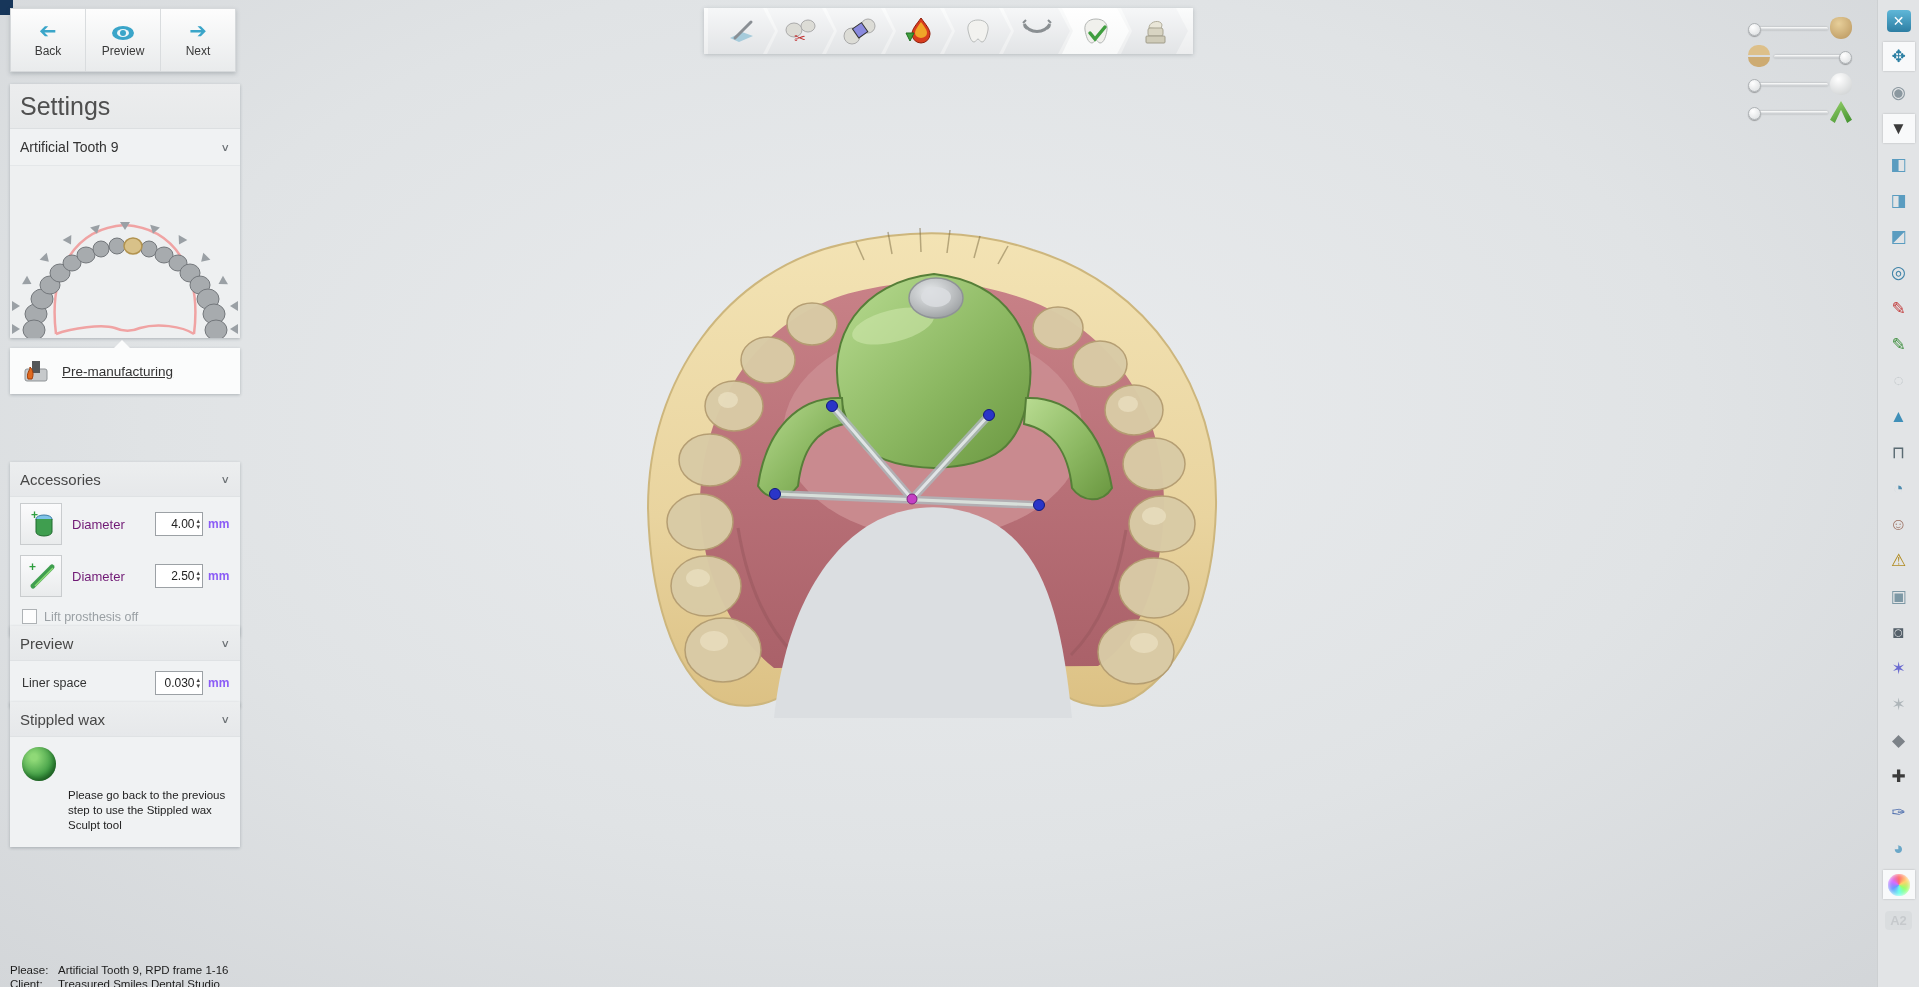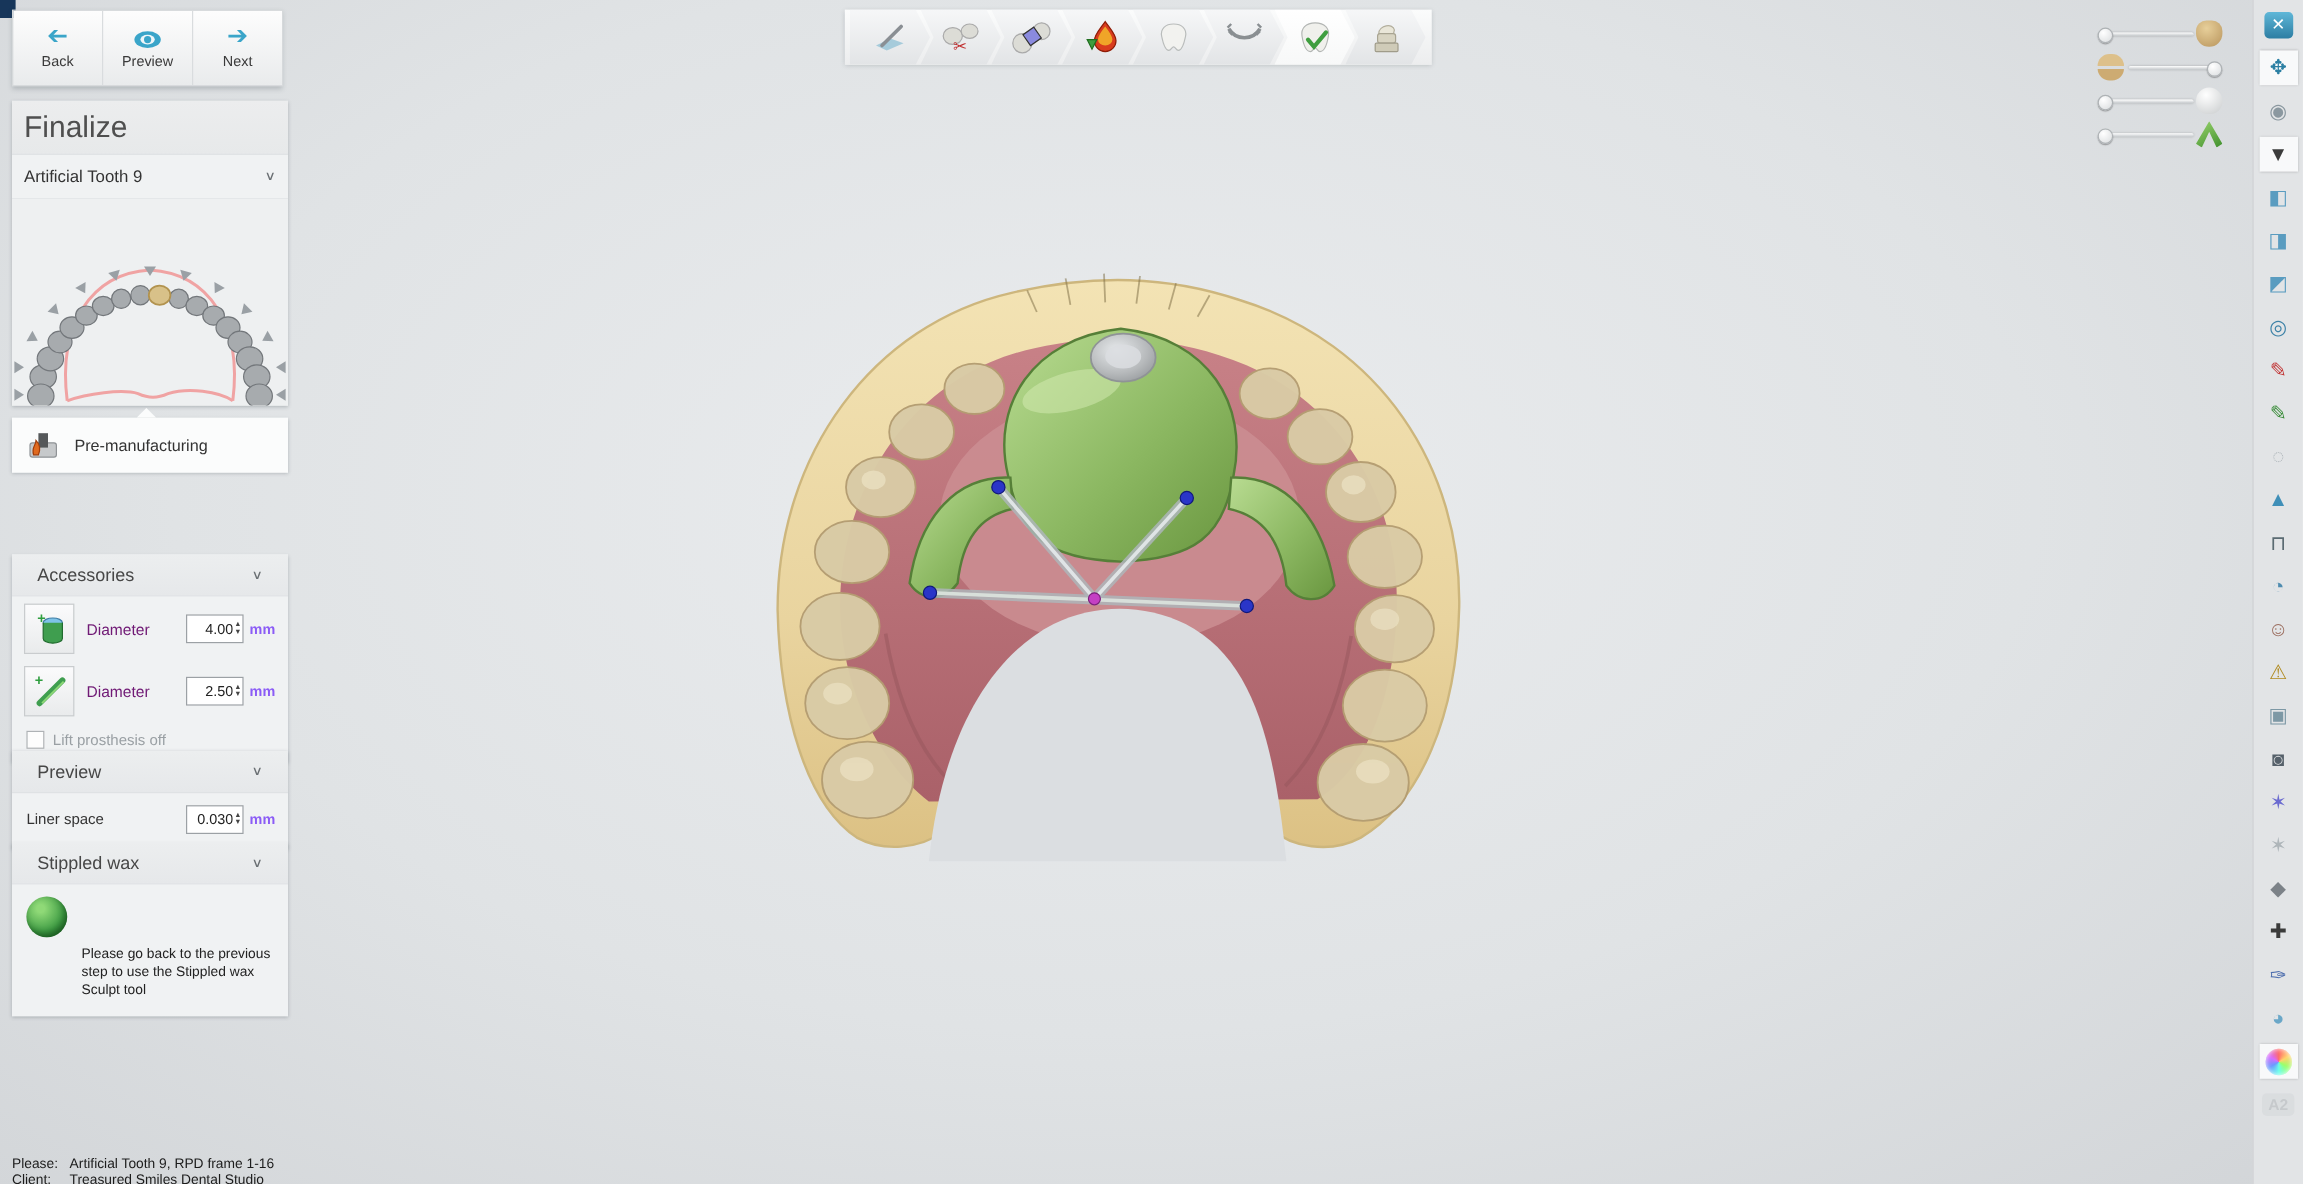--- a/index.html
+++ b/index.html
@@ -60,34 +60,34 @@
   .tile-close{width:24px;height:22px;border-radius:4px;background:linear-gradient(#5fb7d8,#2d7ea3);
          color:#fff;font-size:14px;font-weight:bold;display:flex;align-items:center;justify-content:center;}
   .wheel{width:22px;height:22px;border-radius:50%;
          background:conic-gradient(#ff6b6b,#ffd36b,#9bff6b,#6bffea,#6b9bff,#d66bff,#ff6b6b);
          box-shadow:inset 0 0 4px rgba(255,255,255,.9);}
   .a2{font-size:13px;font-weight:bold;color:#9aa0a4;background:#cfd3d6;border-radius:4px;padding:2px 5px;}
 
   
   .panel{position:absolute;left:10px;width:230px;background:#f0f2f3;box-shadow:0 1px 3px rgba(60,70,80,.3);}
   .p-head{height:34px;display:flex;align-items:center;justify-content:space-between;
-          padding:0 21px;background:linear-gradient(#eceeef,#e6e8ea);border-bottom:1px solid #dfe2e4;
+          padding:0 10px;background:linear-gradient(#eceeef,#e6e8ea);border-bottom:1px solid #dfe2e4;
           font-size:15px;color:#474747;}
   .chev{font-size:13px;color:#6a6f73;transform:scaleY(.8);}
   #finalize-panel{top:84px;}
   .fin-title{height:44px;line-height:44px;padding-left:10px;font-size:25px;font-weight:300;color:#4f4f4f;
           background:linear-gradient(#ecedee,#e7e9ea);border-bottom:1px solid #dcdfe1;}
   .tooth-row{height:36px;display:flex;align-items:center;justify-content:space-between;padding:0 10px;
           font-size:14px;color:#333;border-bottom:1px solid #e4e7e9;}
   .arch-wrap{height:172px;background:#eef0f1;}
 
   #steps-panel{top:348px;background:transparent;box-shadow:none;}
   .step{height:46px;display:flex;align-items:center;gap:12px;padding:0 12px;background:#e9ebec;
         box-shadow:0 1px 3px rgba(60,70,80,.3);font-size:13.5px;color:#333;position:relative;}
-  .step.active{background:#fbfcfc;}
+  .step.active{background:#fbfcfc;text-decoration:underline;}
   .step.active::before{content:"";position:absolute;top:-8px;left:104px;border:8px solid transparent;
         border-bottom-color:#fbfcfc;border-top:none;}
 
   #acc-panel{top:462px;}
   .ctl-row{display:flex;align-items:center;padding:6px 10px 4px 10px;}
   .tool-btn{width:40px;height:40px;border:1px solid #c9ccce;background:linear-gradient(#fbfbfc,#e9ebec);
         display:flex;align-items:center;justify-content:center;margin-right:10px;}
   .ctl-lbl{font-size:13px;color:#701a75;flex:1;}
   .numbox{display:flex;align-items:center;border:1px solid #9ca1a5;background:#fff;height:22px;padding:0 2px 0 4px;}
   .numbox input{border:none;outline:none;width:34px;font-size:12px;text-align:right;
@@ -287,21 +287,21 @@
       </div>
   <div class="rtile on">
         <span class="wheel"></span>
       </div>
   <div class="rtile dim">
         <span class="a2">A2</span>
       </div>
 </div>
 
 <div class="panel" id="finalize-panel">
-  <div class="fin-title">Finalize</div>
+  <div class="fin-title">Settings</div>
   <div class="tooth-row">
     <span>Artificial Tooth 9</span>
     <span class="chev">∨</span>
   </div>
   <div class="arch-wrap">
     <svg width="230" height="172" viewBox="0 0 230 172">
 
       <path d="M46 168 C38 104 66 62 115 59 C164 62 192 104 184 168" fill="none" stroke="#f0a3a3" stroke-width="2.5"></path>
       <path d="M46 168 C62 162 92 158 105 162 C114 166 121 166 130 162 C147 157 172 160 184 168" fill="none" stroke="#f0a3a3" stroke-width="2.5"></path>
 

